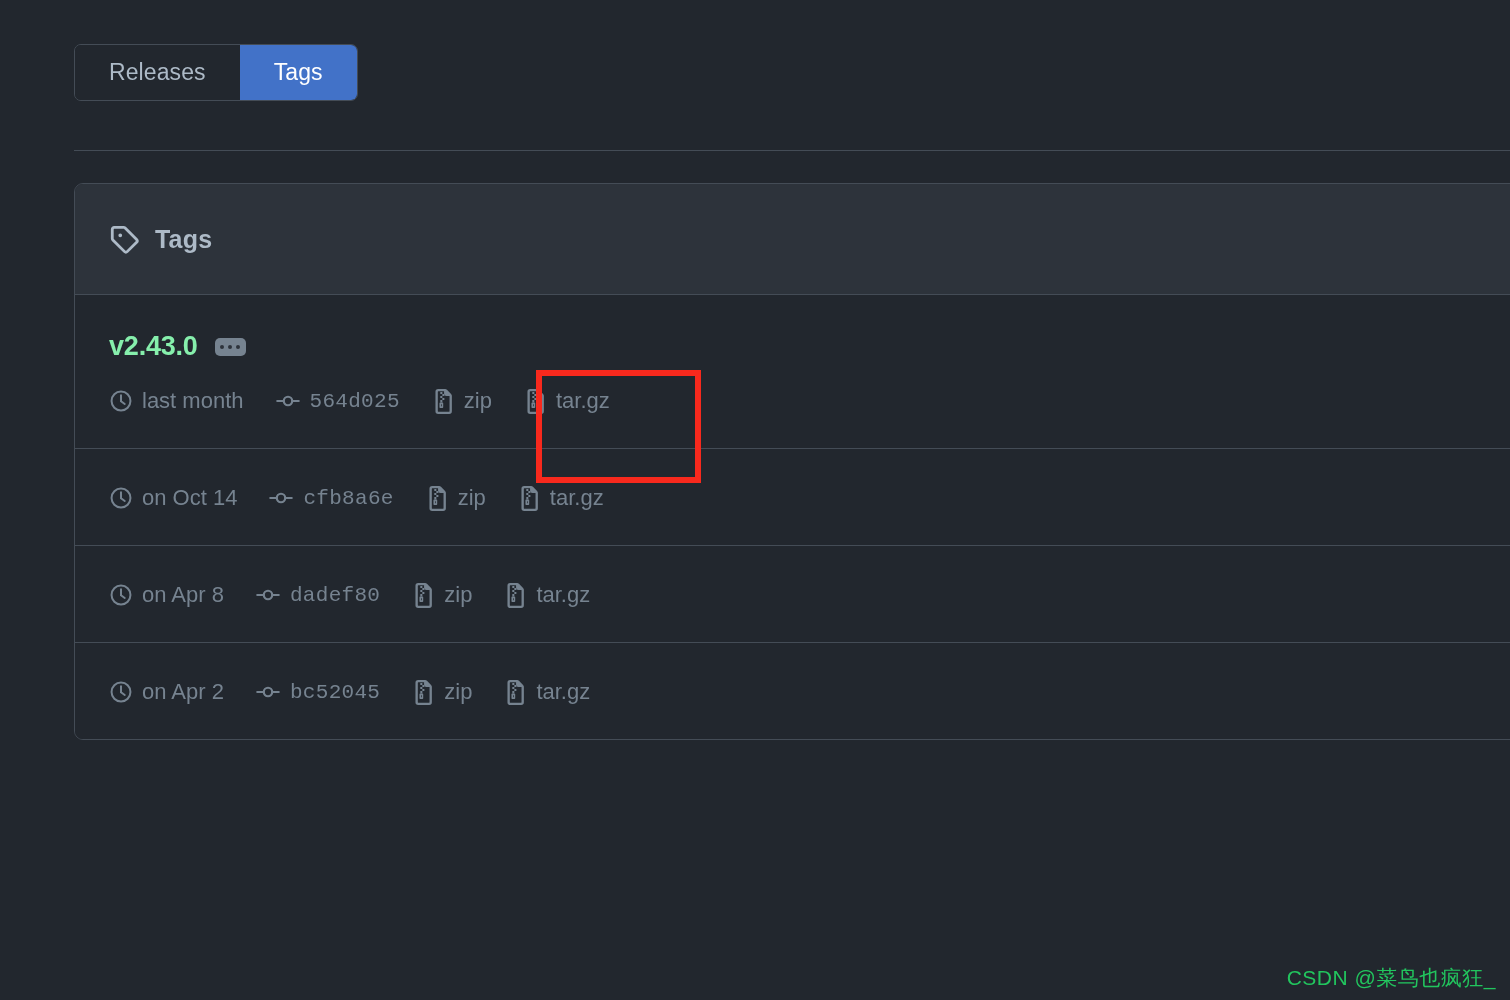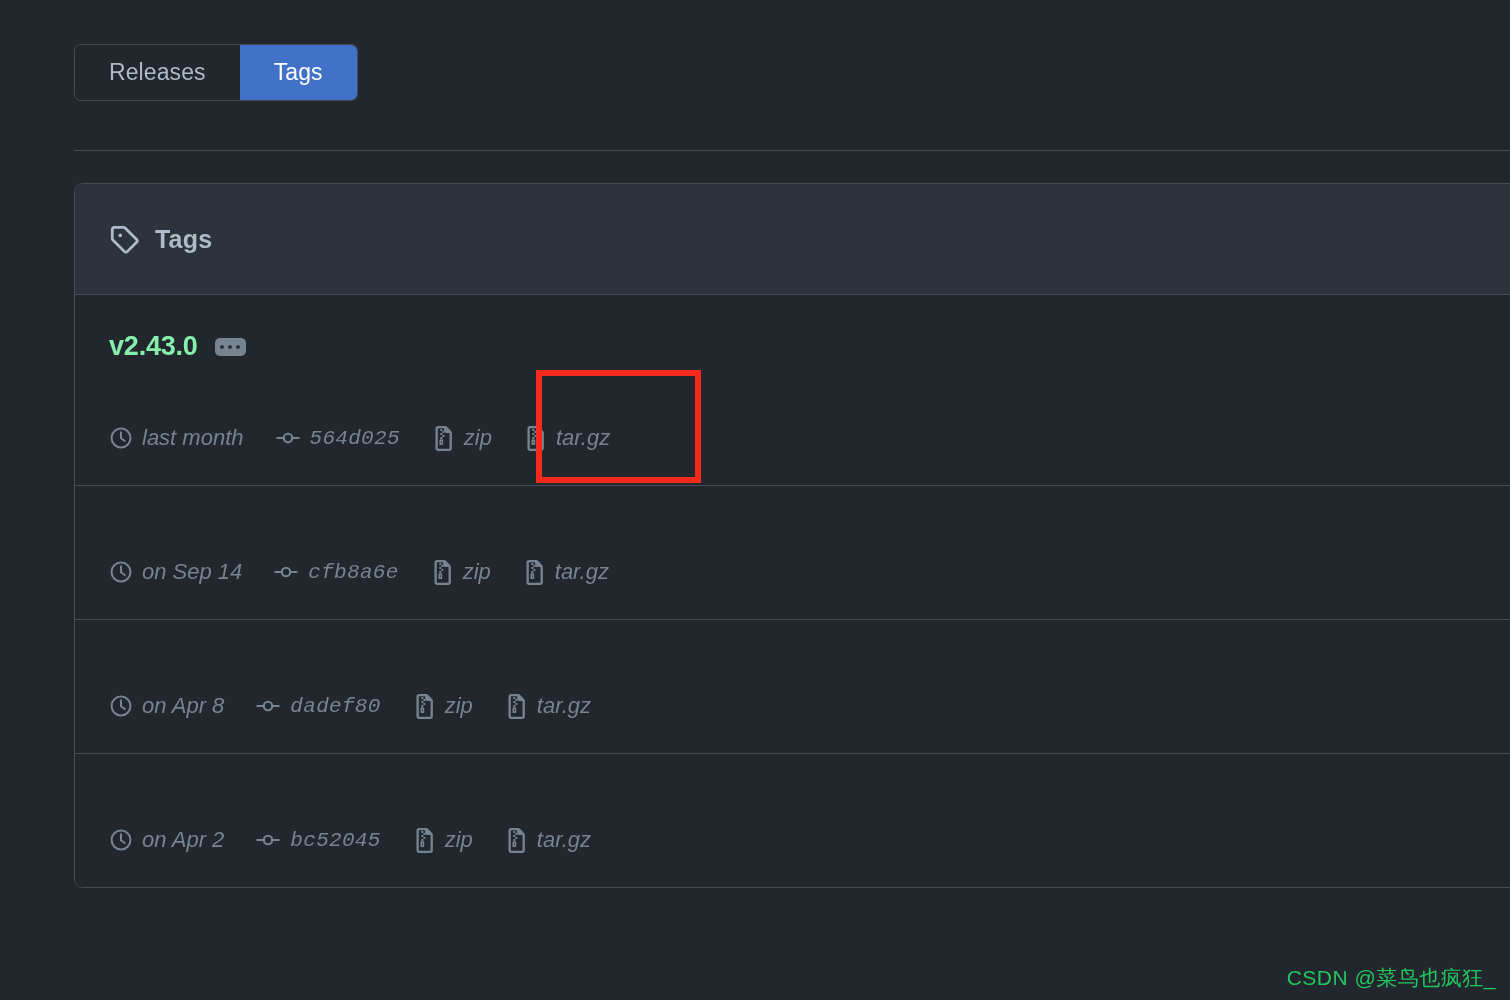--- a/index.html
+++ b/index.html
@@ -123,31 +123,30 @@
   .dots-badge i {
     width: 4px;
     height: 4px;
     border-radius: 50%;
     background: #2d333b;
     display: block;
   }
 
   .meta-line {
     display: flex;
-    align-items: flex-end;
+    align-items: flex-start;
     color: #768390;
     font-size: 22px;
-    font-style: italic;
   }
   .meta-item {
     display: flex;
     align-items: center;
     gap: 9px;
   }
-  .meta-item.link { cursor: pointer; margin-top: 37px; }
+  .meta-item.link { cursor: pointer; }
   .meta-sep-sm { width: 31px; }
   .meta-sep-md { width: 30px; }
   .meta-sep-lg { width: 30px; }
 
   .mono {
     font-family: "Liberation Mono", "DejaVu Sans Mono", monospace;
     font-size: 21px;
     color: #768390;
     letter-spacing: 0.3px;
   }
@@ -262,21 +261,21 @@
 
     <div class="tag-row">
       <div class="meta-line">
         <span class="meta-item">
           <span class="icon">
             <svg width="24" height="24" viewBox="0 0 16 16" fill="none" stroke="#768390" stroke-width="1.35">
               <circle cx="8" cy="8" r="6.3"></circle>
               <path d="M8 4.2V8.2L10.5 10" stroke-linecap="round"></path>
             </svg>
           </span>
-          <span>on Sep 14</span>
+          <span>on Oct 14</span>
         </span>
         <span class="meta-sep-sm"></span>
         <span class="meta-item link">
           <span class="icon">
             <svg width="26" height="26" viewBox="0 0 16 16" fill="none" stroke="#768390" stroke-width="1.35">
               <circle cx="8" cy="8" r="2.6"></circle>
               <path d="M1.4 8H5.3M10.7 8H14.6" stroke-linecap="round"></path>
             </svg>
           </span>
           <span class="mono">cfb8a6e</span>

